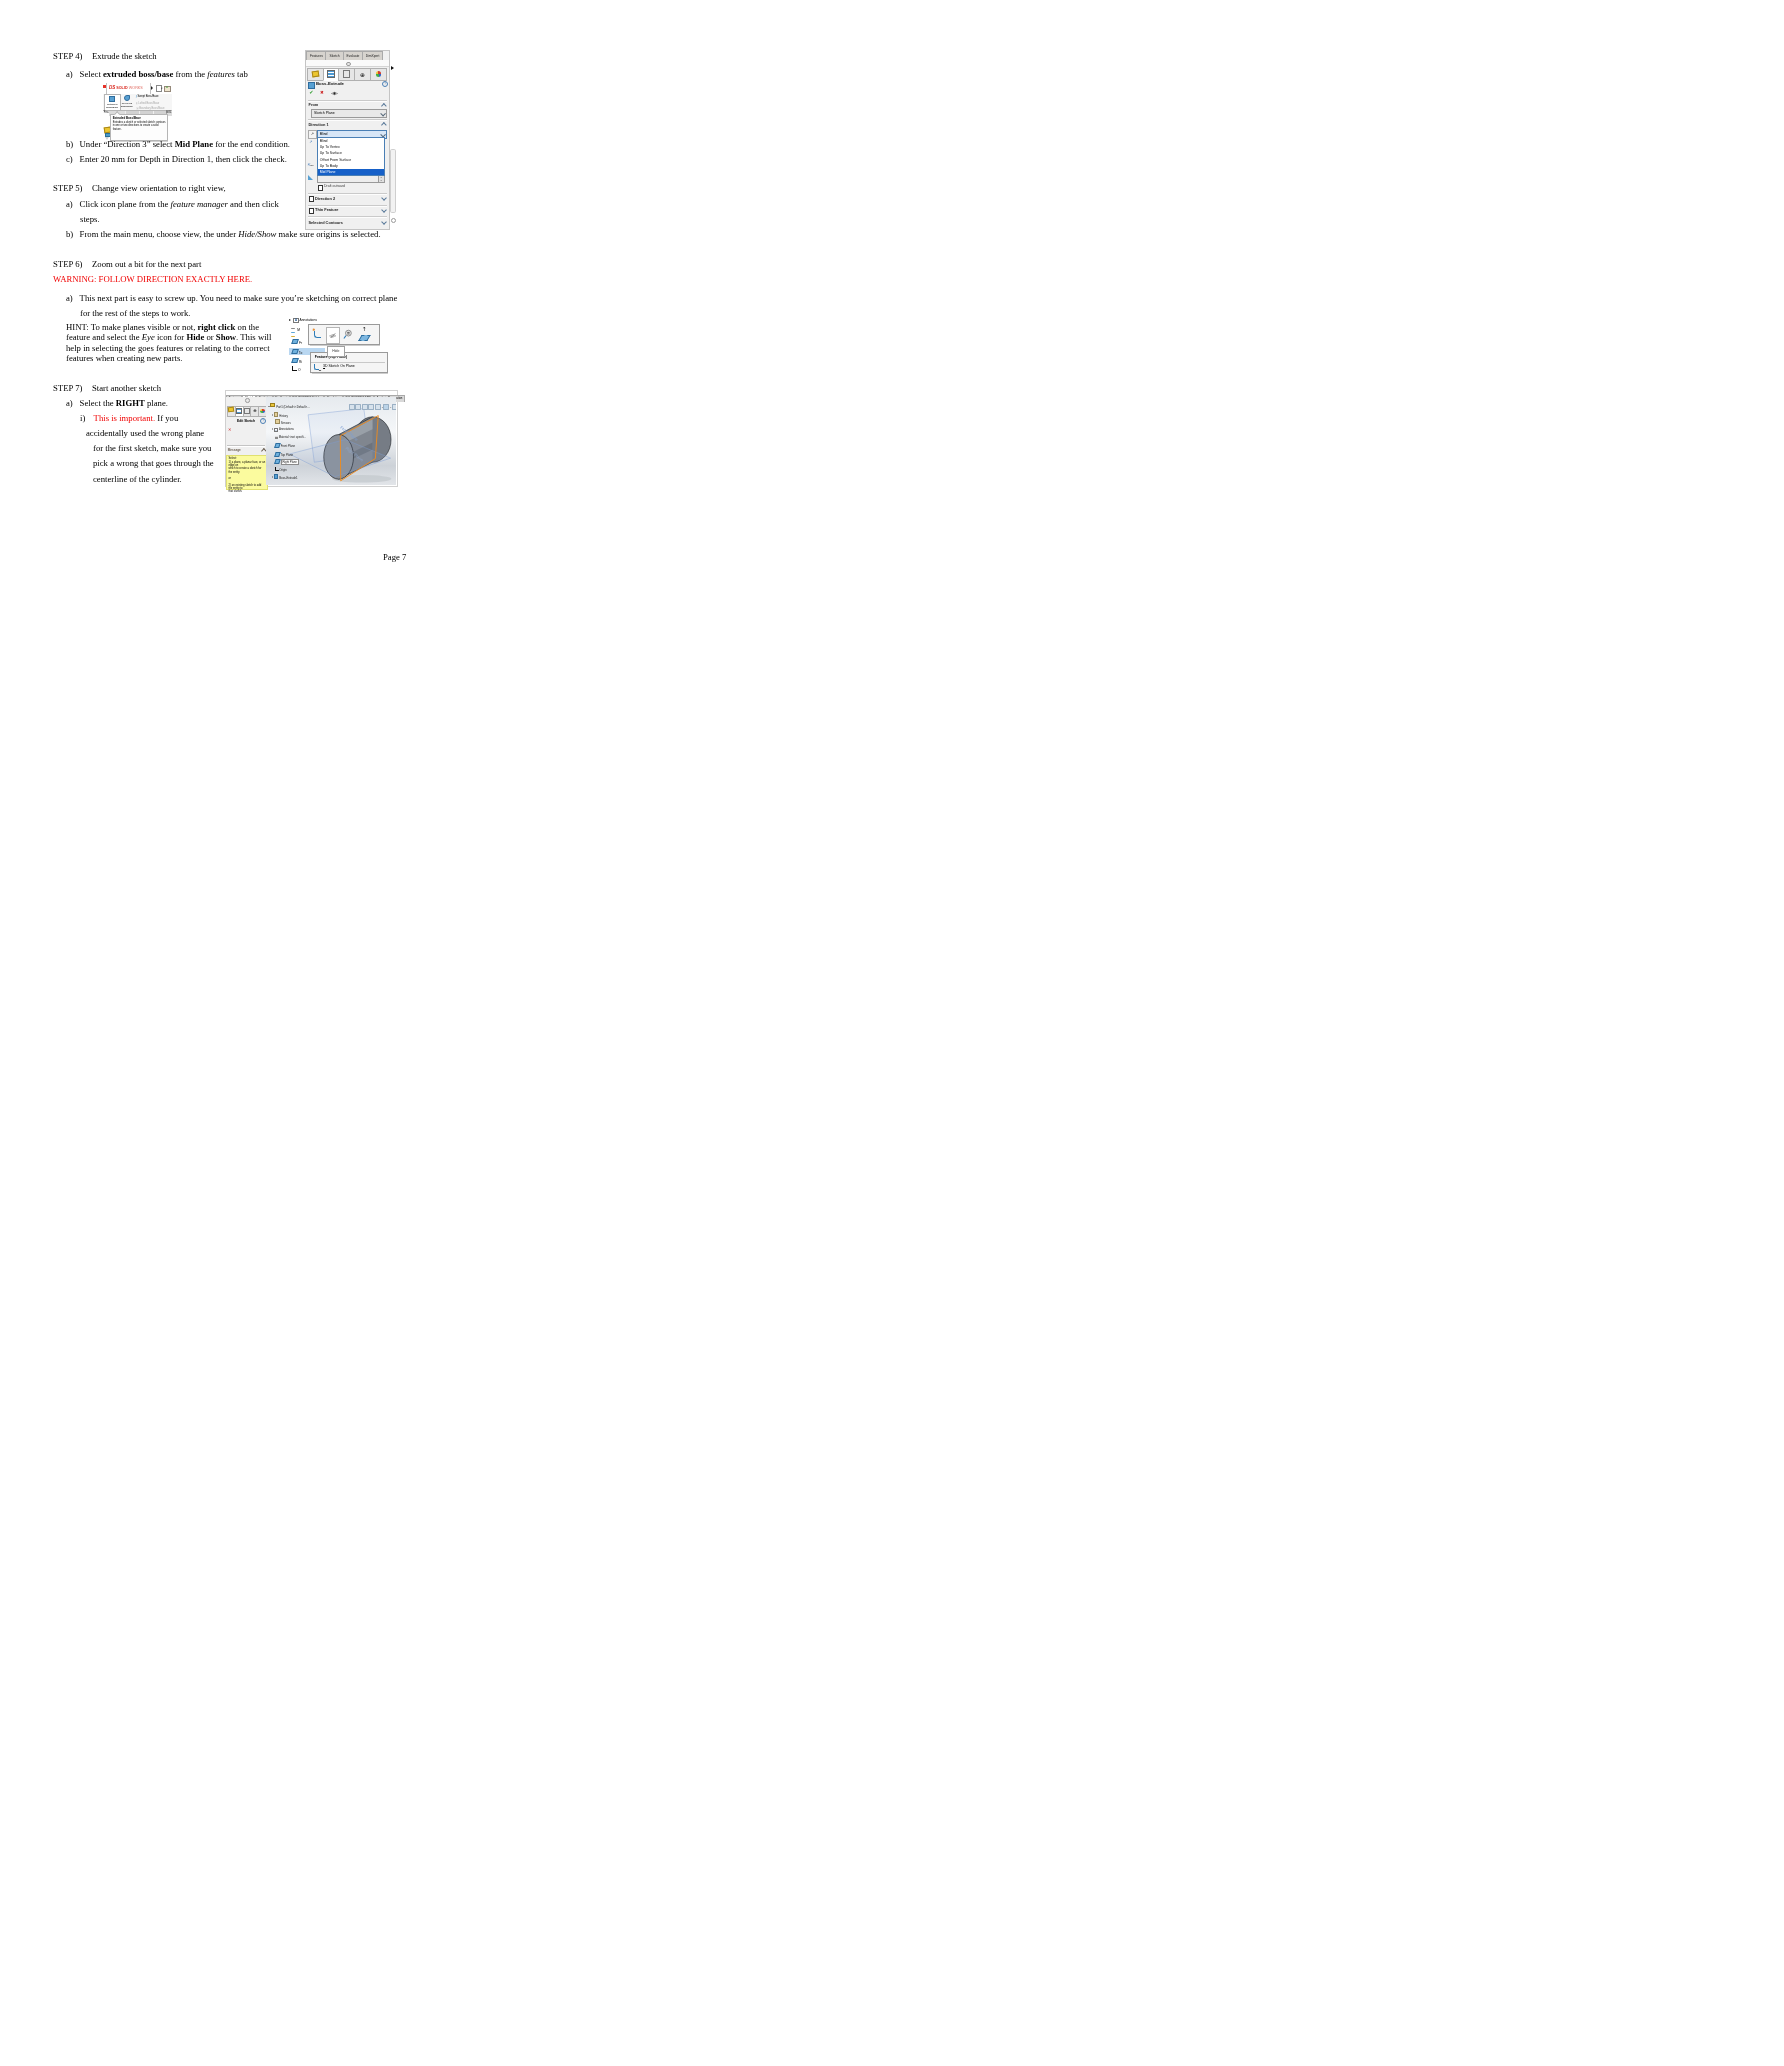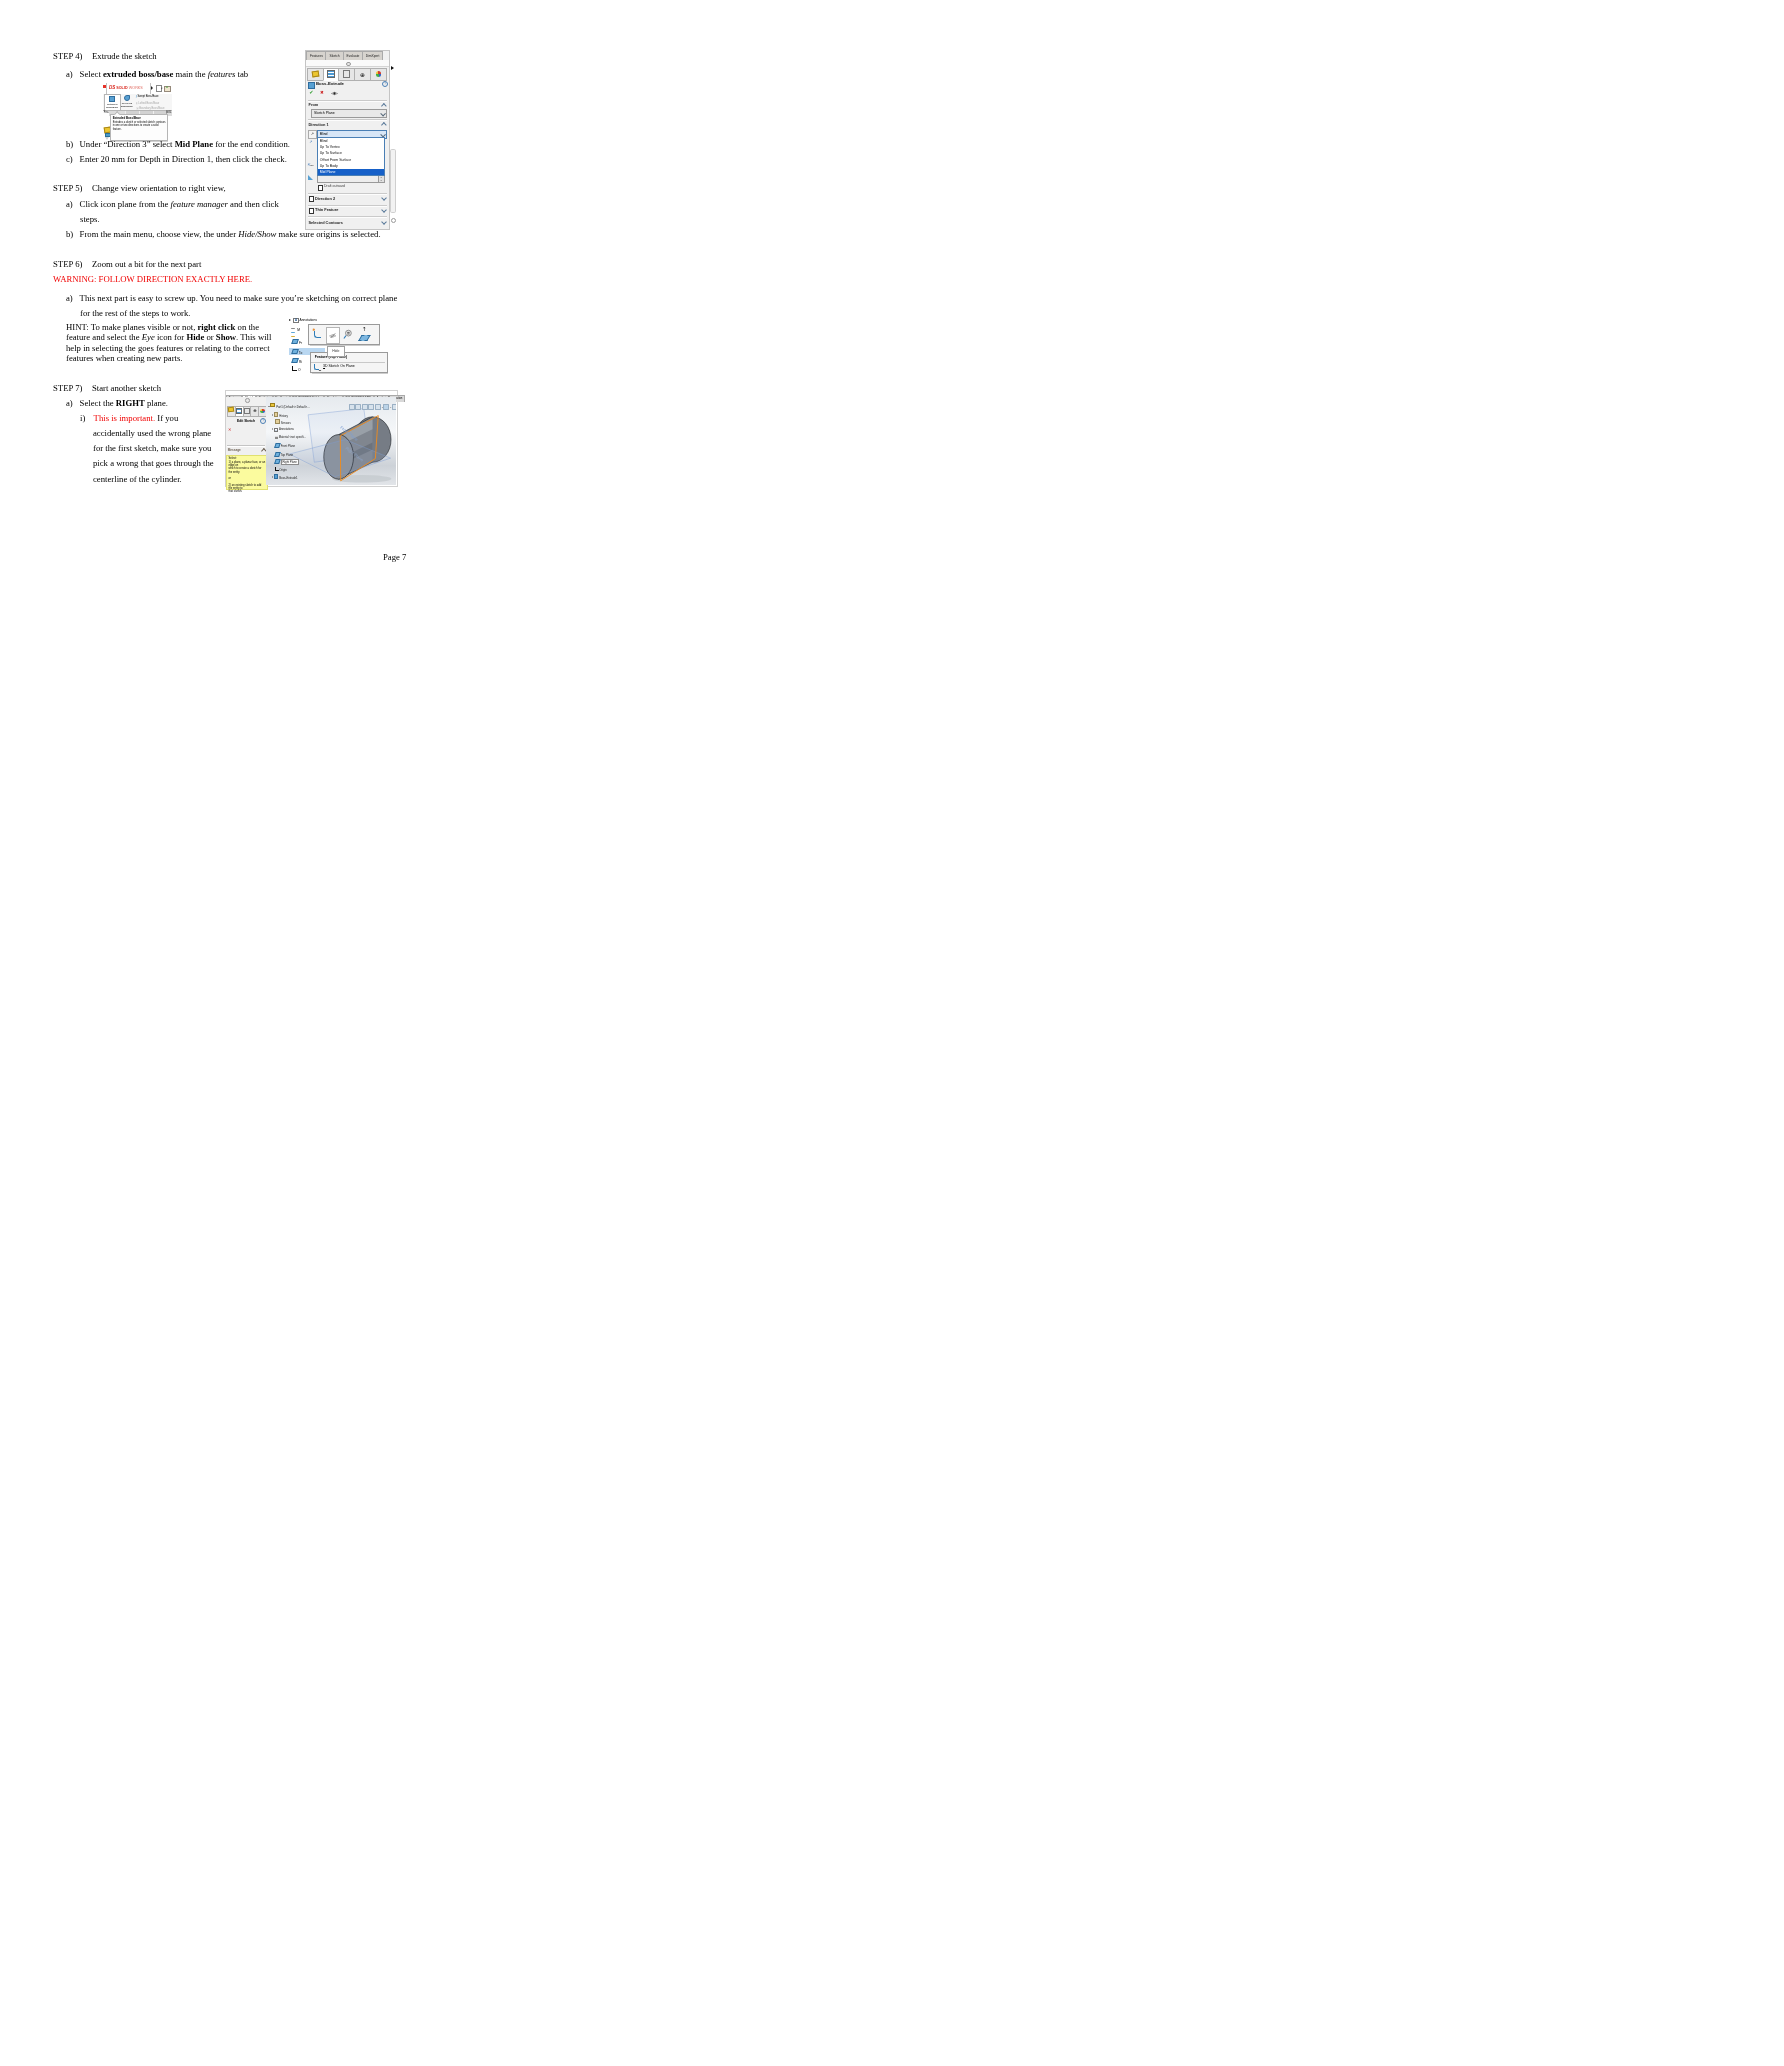--- a/index.html
+++ b/index.html
@@ -90,21 +90,21 @@
   
   #pageno{left:383px;top:552px;}
 </style>
 </head>
 <body>
 
 <div id="doc">
 
   <div class="ln" style="left:53px;top:51px"><span class="stepnum">STEP 4)</span><span>Extrude the sketch</span></div>
 
-  <div class="ln" style="left:66px;top:69px"><span class="mk">a)</span><span>Select </span><span class="b">extruded boss/base</span><span> main the </span><span class="i">features</span><span> tab</span></div>
+  <div class="ln" style="left:66px;top:69px"><span class="mk">a)</span><span>Select </span><span class="b">extruded boss/base</span><span> from the </span><span class="i">features</span><span> tab</span></div>
 
   <div class="ln" style="left:66px;top:139px"><span class="mk">b)</span><span>Under “Direction 3” select </span><span class="b">Mid Plane</span><span> for the end condition.</span></div>
 
   <div class="ln" style="left:66px;top:154px"><span class="mk">c)</span><span>Enter 20 mm for Depth in Direction 1, then click the check.</span></div>
 
   <div class="ln" style="left:53px;top:183px"><span class="stepnum">STEP 5)</span><span>Change view orientation to right view,</span></div>
 
   <div class="ln" style="left:66px;top:199px"><span class="mk">a)</span><span>Click icon plane from the </span><span class="i">feature manager</span><span> and then click</span></div>
   <div class="ln" style="left:80px;top:214px"><span>steps.</span></div>
 
@@ -120,21 +120,21 @@
   <div class="ln" style="left:66px;top:322px"><span>HINT: To make planes visible or not, </span><span class="b">right click</span><span> on the</span></div>
   <div class="ln" style="left:66px;top:332px"><span>feature and select the </span><span class="i">Eye</span><span> icon for </span><span class="b">Hide</span><span> or </span><span class="b">Show</span><span>. This will</span></div>
   <div class="ln" style="left:66px;top:343px">help in selecting the goes features or relating to the correct</div>
   <div class="ln" style="left:66px;top:353px">features when creating new parts.</div>
 
   <div class="ln" style="left:53px;top:383px"><span class="stepnum">STEP 7)</span><span>Start another sketch</span></div>
 
   <div class="ln" style="left:66px;top:398px"><span class="mk">a)</span><span>Select the </span><span class="b">RIGHT</span><span> plane.</span></div>
 
   <div class="ln" style="left:80px;top:413px"><span class="mk">i)</span><span class="red">This is important.</span><span> If you</span></div>
-  <div class="ln" style="left:93px;top:428px">accidentally used the wrong plane</div>
+  <div class="ln" style="left:86px;top:428px">accidentally used the wrong plane</div>
   <div class="ln" style="left:93px;top:443px">for the first sketch, make sure you</div>
   <div class="ln" style="left:93px;top:458px">pick a wrong that goes through the</div>
   <div class="ln" style="left:93px;top:474px">centerline of the cylinder.</div>
 
   <div class="ln" id="pageno">Page 7</div>
 
   <div class="shot" id="shot1">
     <div class="abs redsq"></div>
     <div class="abs logobar">
       <span style="position:absolute;left:1.7px;top:2.1px" class="dslogo">DS</span>

